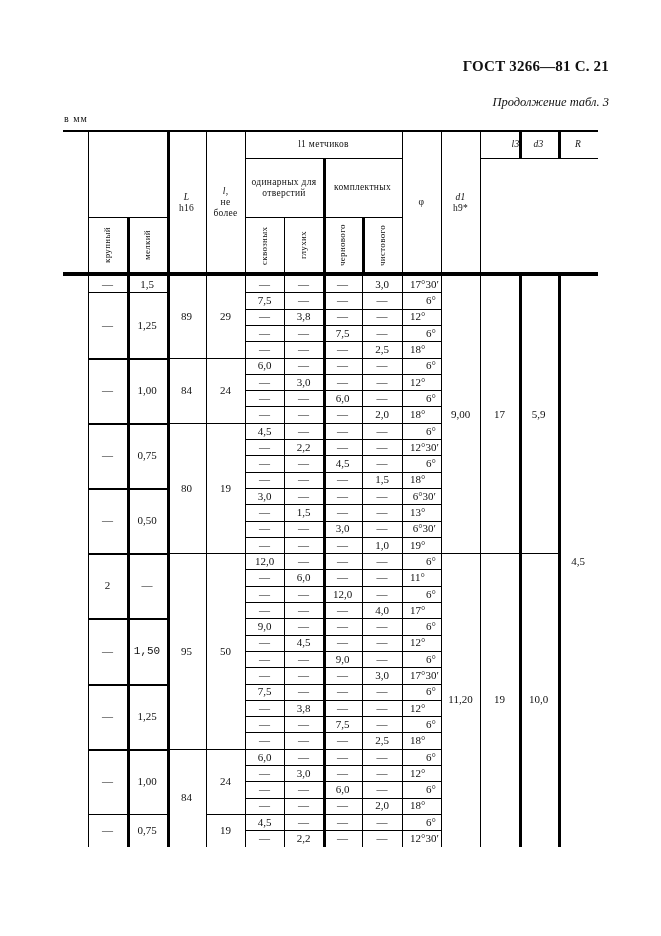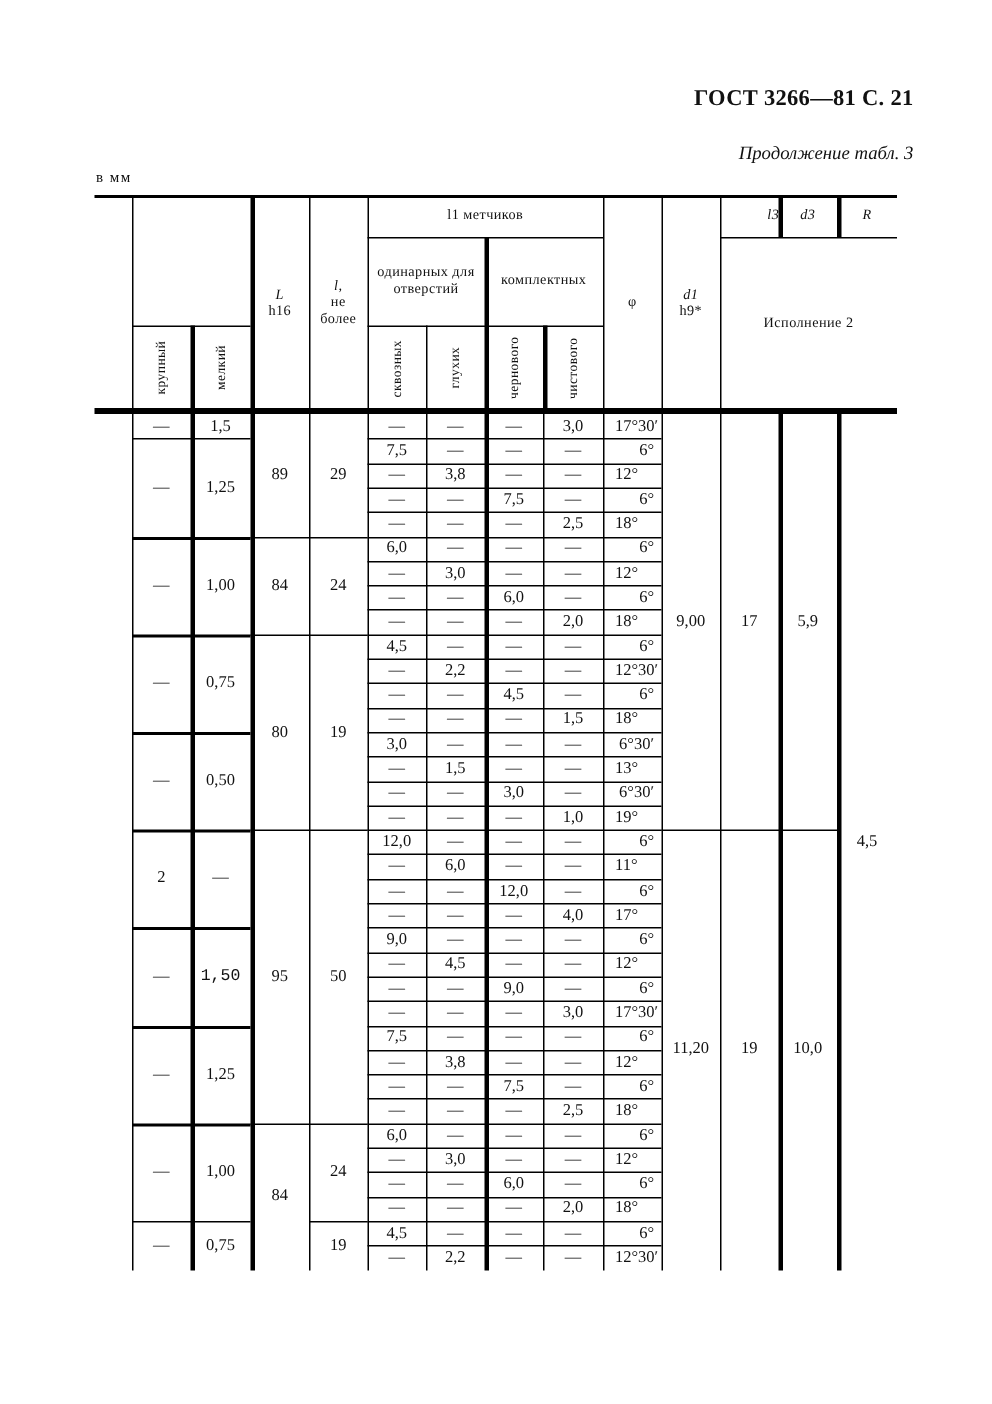--- a/index.html
+++ b/index.html
@@ -56,21 +56,20 @@
   </div>
   <div class="cell hcell" style="left:496px;top:131px;width:39px;height:27px;">
       <i class="var">l3</i>
     </div>
   <div class="cell hcell" style="left:519px;top:131px;width:39px;height:27px;">
       <i class="var">d3</i>
     </div>
   <div class="cell hcell" style="left:558px;top:131px;width:40px;height:27px;">
       <i class="var">R</i>
     </div>
-  <div class="cell hcell" style="left:480px;top:158px;width:118px;height:116px;">Исполнение 2</div>
 
   <div id="body-layer">
       <div class="ln" style="left: 63px; top: 130px; width: 535px; height: 1.5px;"></div>
       <div class="ln" style="left: 245px; top: 158px; width: 157px; height: 1px;"></div>
       <div class="ln" style="left: 480px; top: 158px; width: 118px; height: 1px;"></div>
       <div class="ln" style="left: 88px; top: 217px; width: 79px; height: 1px;"></div>
       <div class="ln" style="left: 245px; top: 217px; width: 157px; height: 1px;"></div>
       <div class="ln" style="left: 63px; top: 272px; width: 535px; height: 3.5px;"></div>
       <div class="ln" style="left: 88px; top: 131px; width: 1px; height: 143px;"></div>
       <div class="ln" style="left: 167px; top: 131px; width: 3px; height: 143px;"></div>

